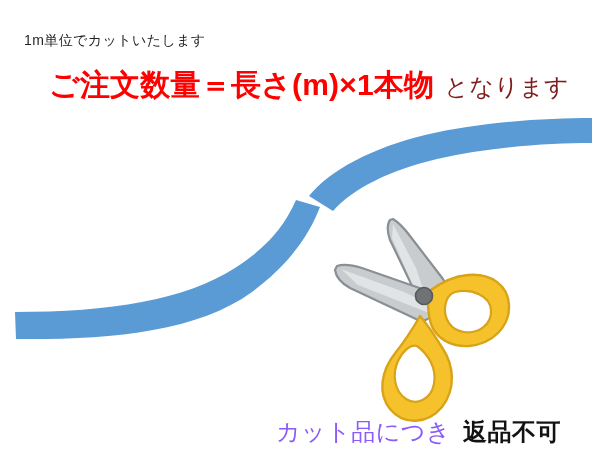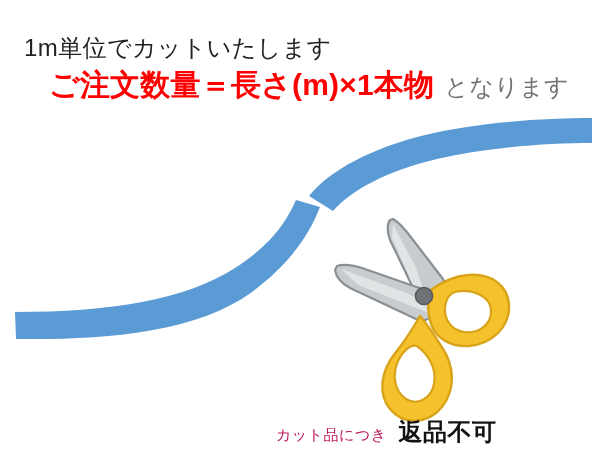--- a/index.html
+++ b/index.html
@@ -14,22 +14,22 @@
     height: 466px;
     background: #ffffff;
     overflow: hidden;
     font-family: "Liberation Sans", "DejaVu Sans", sans-serif;
   }
 
   
   .notice-line-1 {
     position: absolute;
     left: 24px;
-    top: 36px;
-    font-size: 24px;
+    top: 28px;
+    font-size: 14px;
     line-height: 24px;
     color: #231f20;
     letter-spacing: 0.4px;
     white-space: nowrap;
   }
 
   .notice-line-2 {
     position: absolute;
     left: 22px;
     top: 68px;
@@ -39,36 +39,36 @@
   .notice-line-2 .emph {
     font-size: 30px;
     font-weight: 700;
     color: #fe0000;
     letter-spacing: 0.2px;
     margin-left: 27px;
   }
   .notice-line-2 .tail {
     font-size: 24px;
     font-weight: 400;
-    color: #737373;
+    color: #7f1d1d;
     letter-spacing: 0.4px;
     padding-left: 10px;
   }
 
   .notice-footer {
     position: absolute;
     left: 276px;
     top: 412px;
     line-height: 40px;
     white-space: nowrap;
   }
   .notice-footer .lead {
-    font-size: 15px;
+    font-size: 24px;
     font-weight: 400;
-    color: #be185d;
+    color: #8b5cf6;
     letter-spacing: 0.5px;
     margin-top: 42px;
   }
   .notice-footer .strong {
     font-size: 24px;
     font-weight: 700;
     color: #121212;
     letter-spacing: 0.5px;
     padding-left: 12px;
   }

